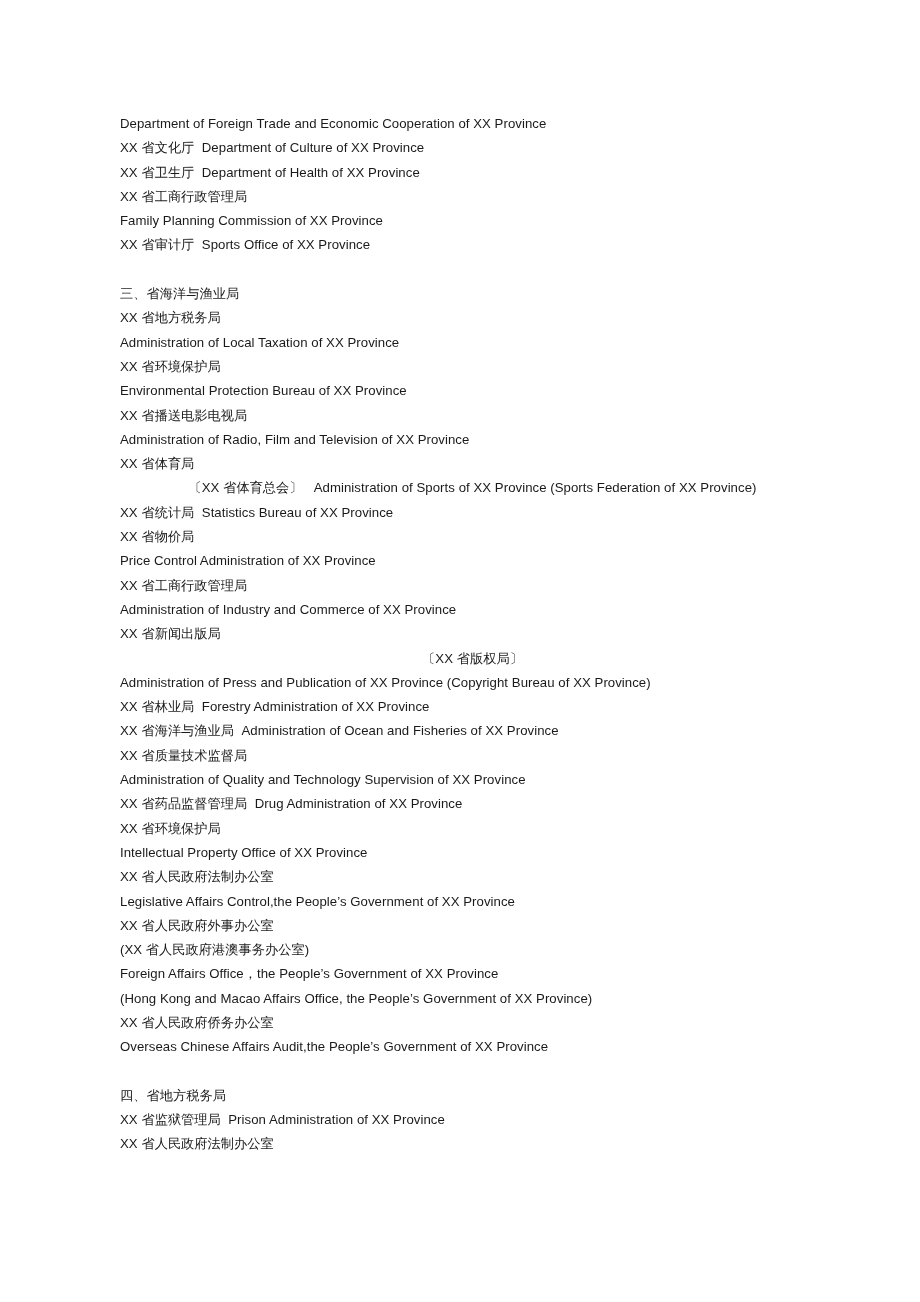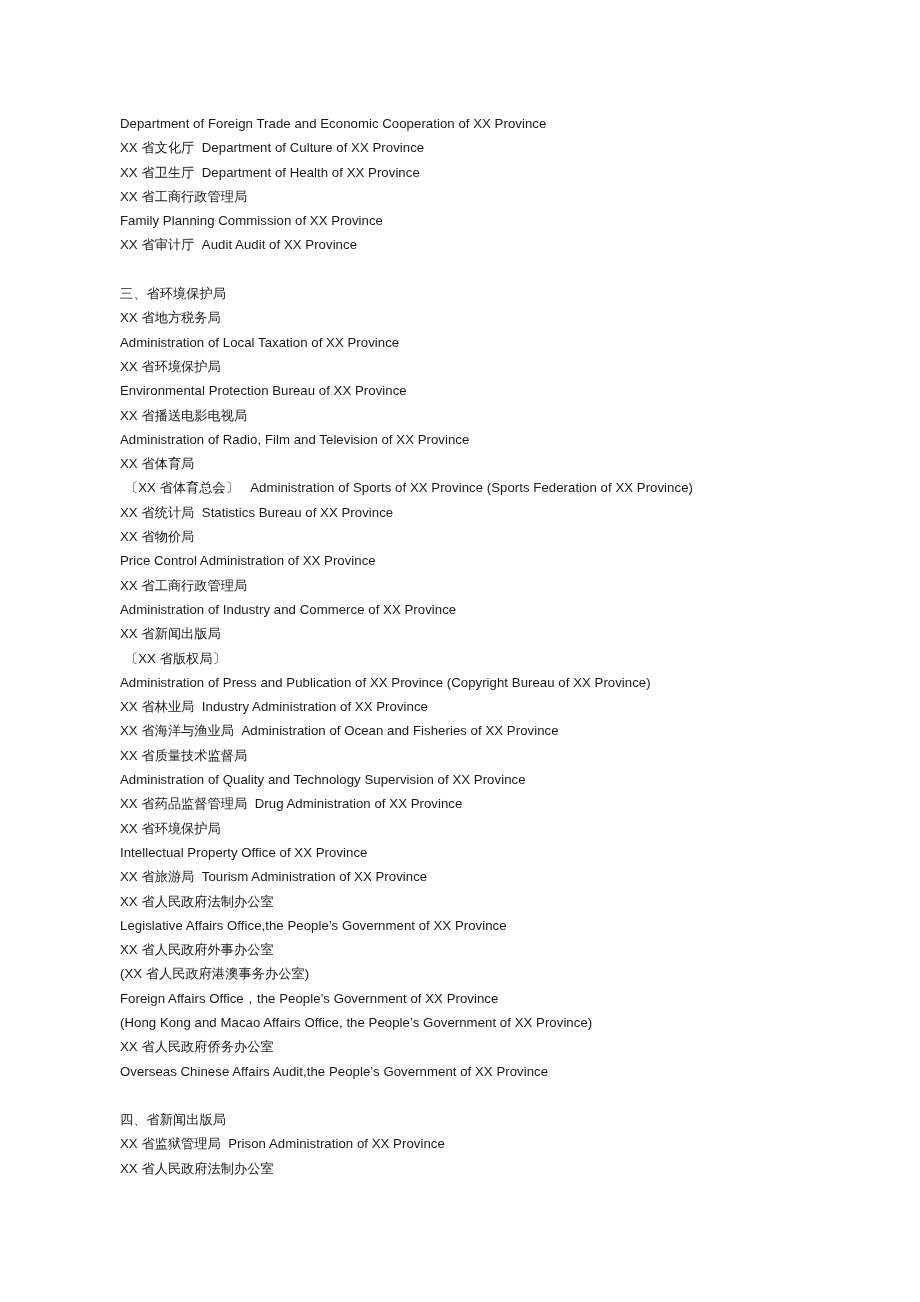--- a/index.html
+++ b/index.html
@@ -28,71 +28,71 @@
   }
   .line {
     font-size: 13.2px;
     line-height: 24.3px;
     white-space: pre;
     color: #1a1a1a;
     letter-spacing: 0.05px;
   }
   .line.indent {
     padding-left: 5px;
+    text-align: center;
   }
   .line.blank {
     height: 24.3px;
   }
   .line.section {
     color: #1a1a1a;
   }
 </style>
 </head>
 <body>
 
 <div class="page">
   <div class="doc-body" id="doc-body">
       <div class="line">Department of Foreign Trade and Economic Cooperation of XX Province</div>
       <div class="line">XX 省文化厅  Department of Culture of XX Province</div>
       <div class="line">XX 省卫生厅  Department of Health of XX Province</div>
       <div class="line">XX 省工商行政管理局</div>
       <div class="line">Family Planning Commission of XX Province</div>
-      <div class="line">XX 省审计厅  Audit Audit of XX Province</div>
+      <div class="line">XX 省审计厅  Sports Office of XX Province</div>
       <div class="line blank"></div>
-      <div class="line section">三、省环境保护局</div>
+      <div class="line section">三、省海洋与渔业局</div>
       <div class="line">XX 省地方税务局</div>
       <div class="line">Administration of Local Taxation of XX Province</div>
       <div class="line">XX 省环境保护局</div>
       <div class="line">Environmental Protection Bureau of XX Province</div>
       <div class="line">XX 省播送电影电视局</div>
       <div class="line">Administration of Radio, Film and Television of XX Province</div>
       <div class="line">XX 省体育局</div>
       <div class="line indent">〔XX 省体育总会〕   Administration of Sports of XX Province (Sports Federation of XX Province)</div>
       <div class="line">XX 省统计局  Statistics Bureau of XX Province</div>
       <div class="line">XX 省物价局</div>
       <div class="line">Price Control Administration of XX Province</div>
       <div class="line">XX 省工商行政管理局</div>
       <div class="line">Administration of Industry and Commerce of XX Province</div>
       <div class="line">XX 省新闻出版局</div>
       <div class="line indent">〔XX 省版权局〕</div>
       <div class="line">Administration of Press and Publication of XX Province (Copyright Bureau of XX Province)</div>
-      <div class="line">XX 省林业局  Industry Administration of XX Province</div>
+      <div class="line">XX 省林业局  Forestry Administration of XX Province</div>
       <div class="line">XX 省海洋与渔业局  Administration of Ocean and Fisheries of XX Province</div>
       <div class="line">XX 省质量技术监督局</div>
       <div class="line">Administration of Quality and Technology Supervision of XX Province</div>
       <div class="line">XX 省药品监督管理局  Drug Administration of XX Province</div>
       <div class="line">XX 省环境保护局</div>
       <div class="line">Intellectual Property Office of XX Province</div>
-      <div class="line">XX 省旅游局  Tourism Administration of XX Province</div>
       <div class="line">XX 省人民政府法制办公室</div>
-      <div class="line">Legislative Affairs Office,the People’s Government of XX Province</div>
+      <div class="line">Legislative Affairs Control,the People’s Government of XX Province</div>
       <div class="line">XX 省人民政府外事办公室</div>
       <div class="line">(XX 省人民政府港澳事务办公室)</div>
       <div class="line">Foreign Affairs Office，the People’s Government of XX Province</div>
       <div class="line">(Hong Kong and Macao Affairs Office, the People’s Government of XX Province)</div>
       <div class="line">XX 省人民政府侨务办公室</div>
       <div class="line">Overseas Chinese Affairs Audit,the People’s Government of XX Province</div>
       <div class="line blank"></div>
-      <div class="line section">四、省新闻出版局</div>
+      <div class="line section">四、省地方税务局</div>
       <div class="line">XX 省监狱管理局  Prison Administration of XX Province</div>
       <div class="line">XX 省人民政府法制办公室</div>
     </div>
 </div>
 
 </body></html>

